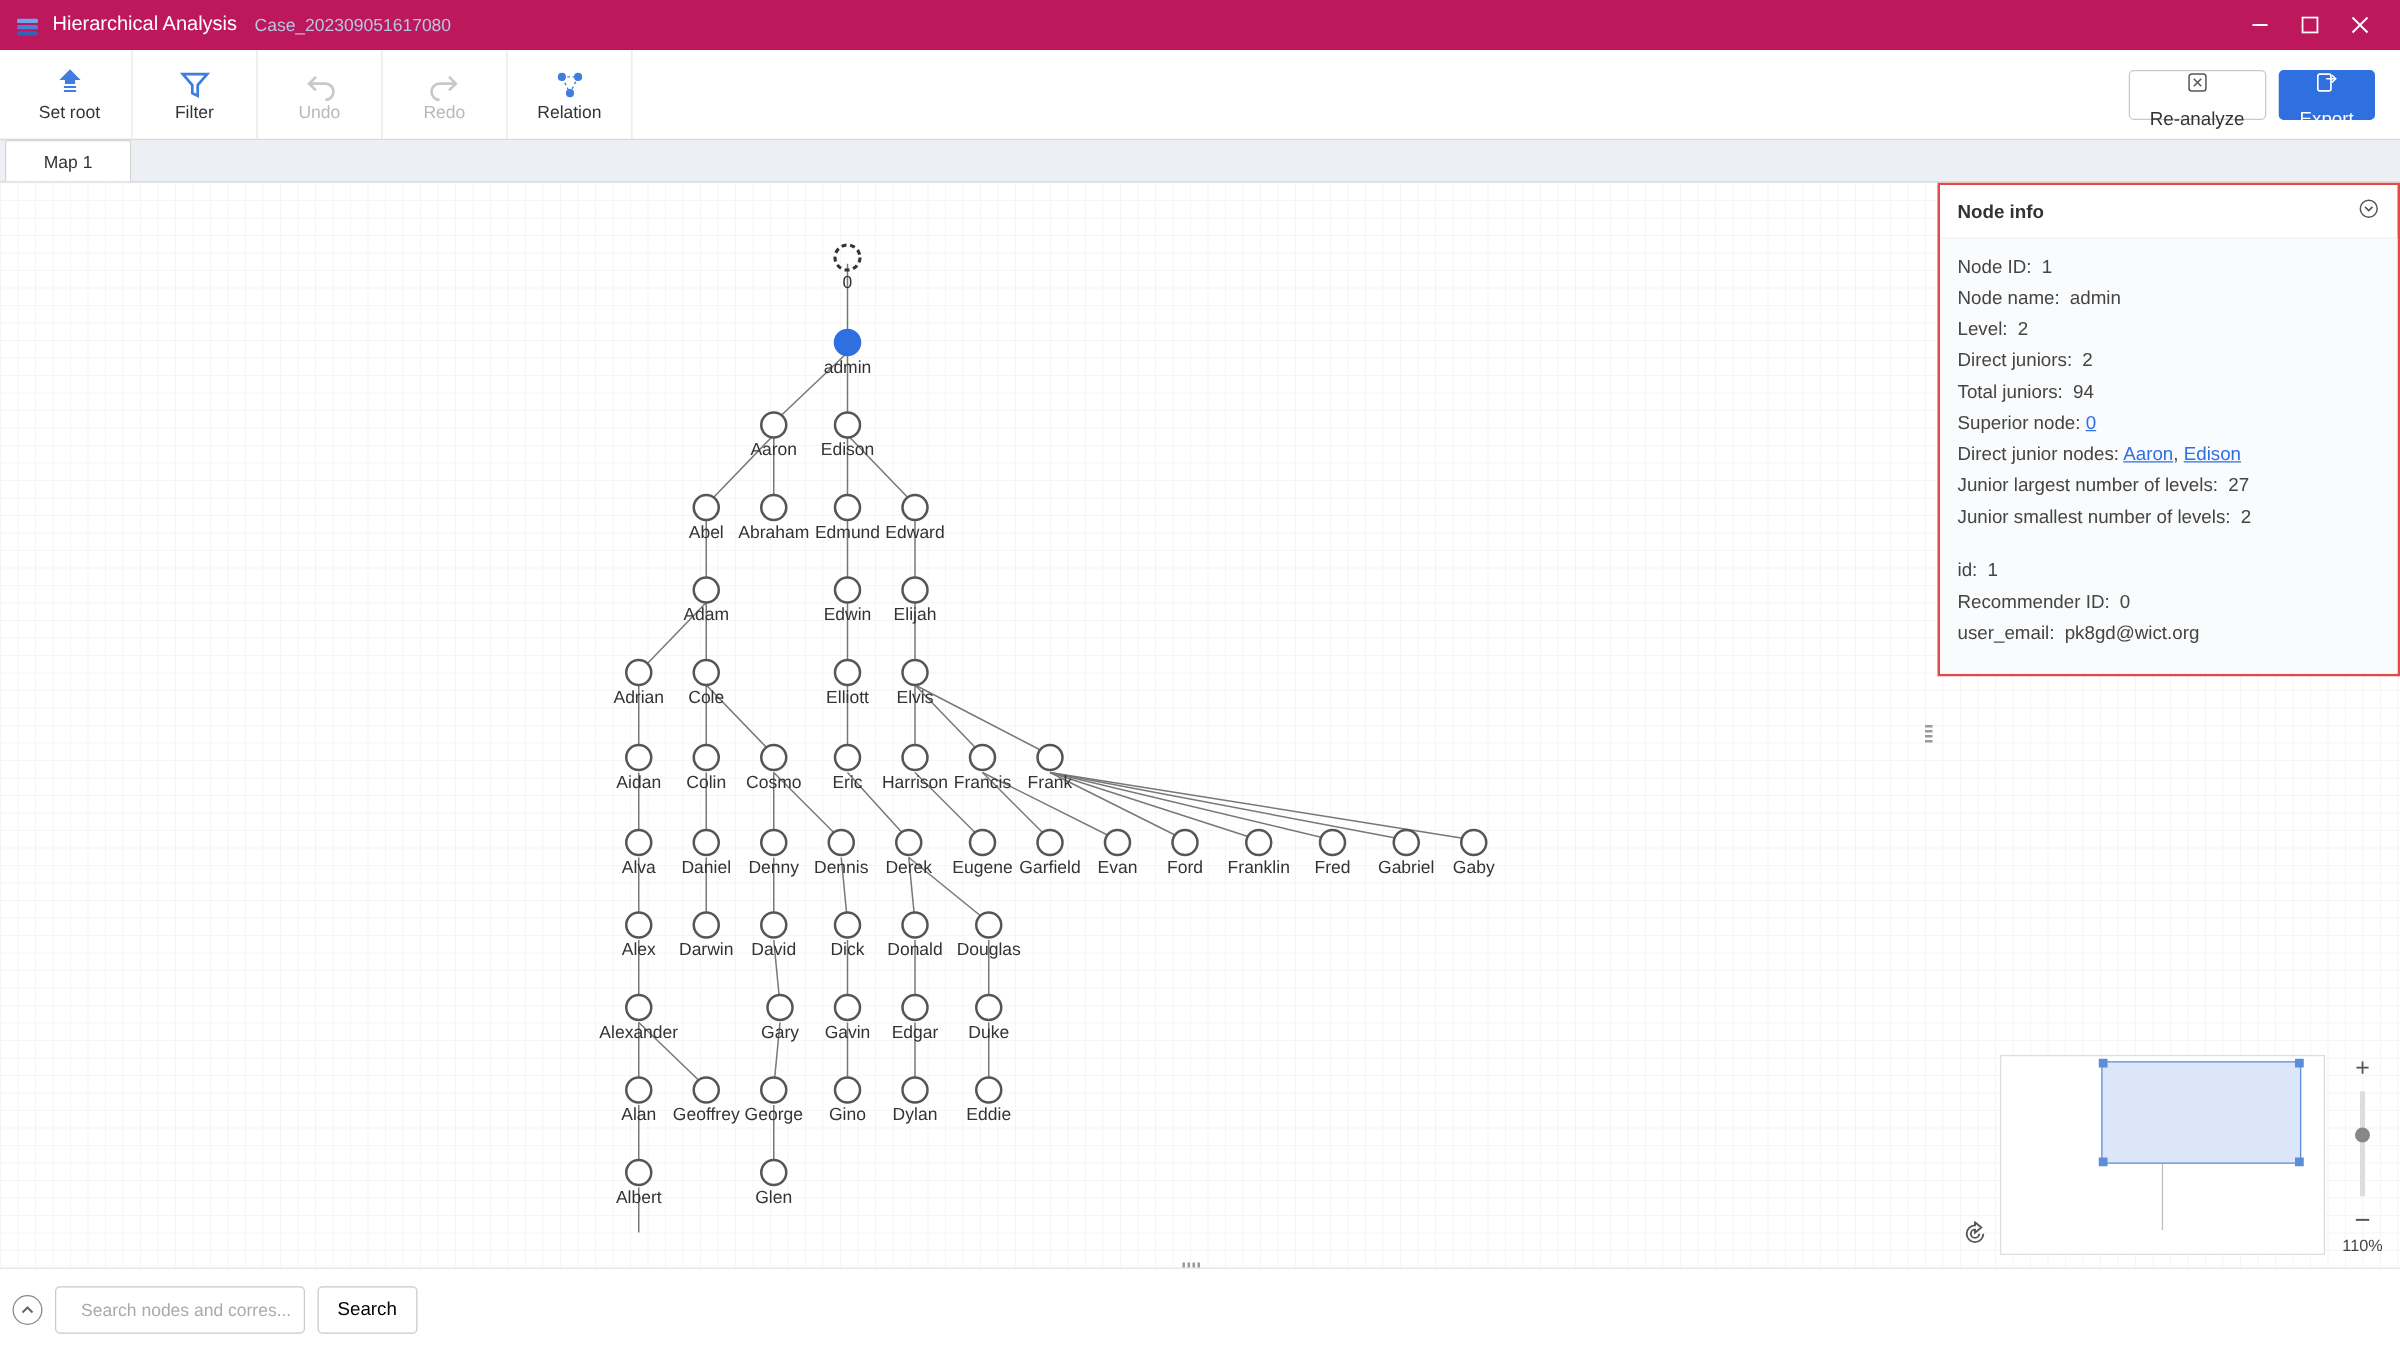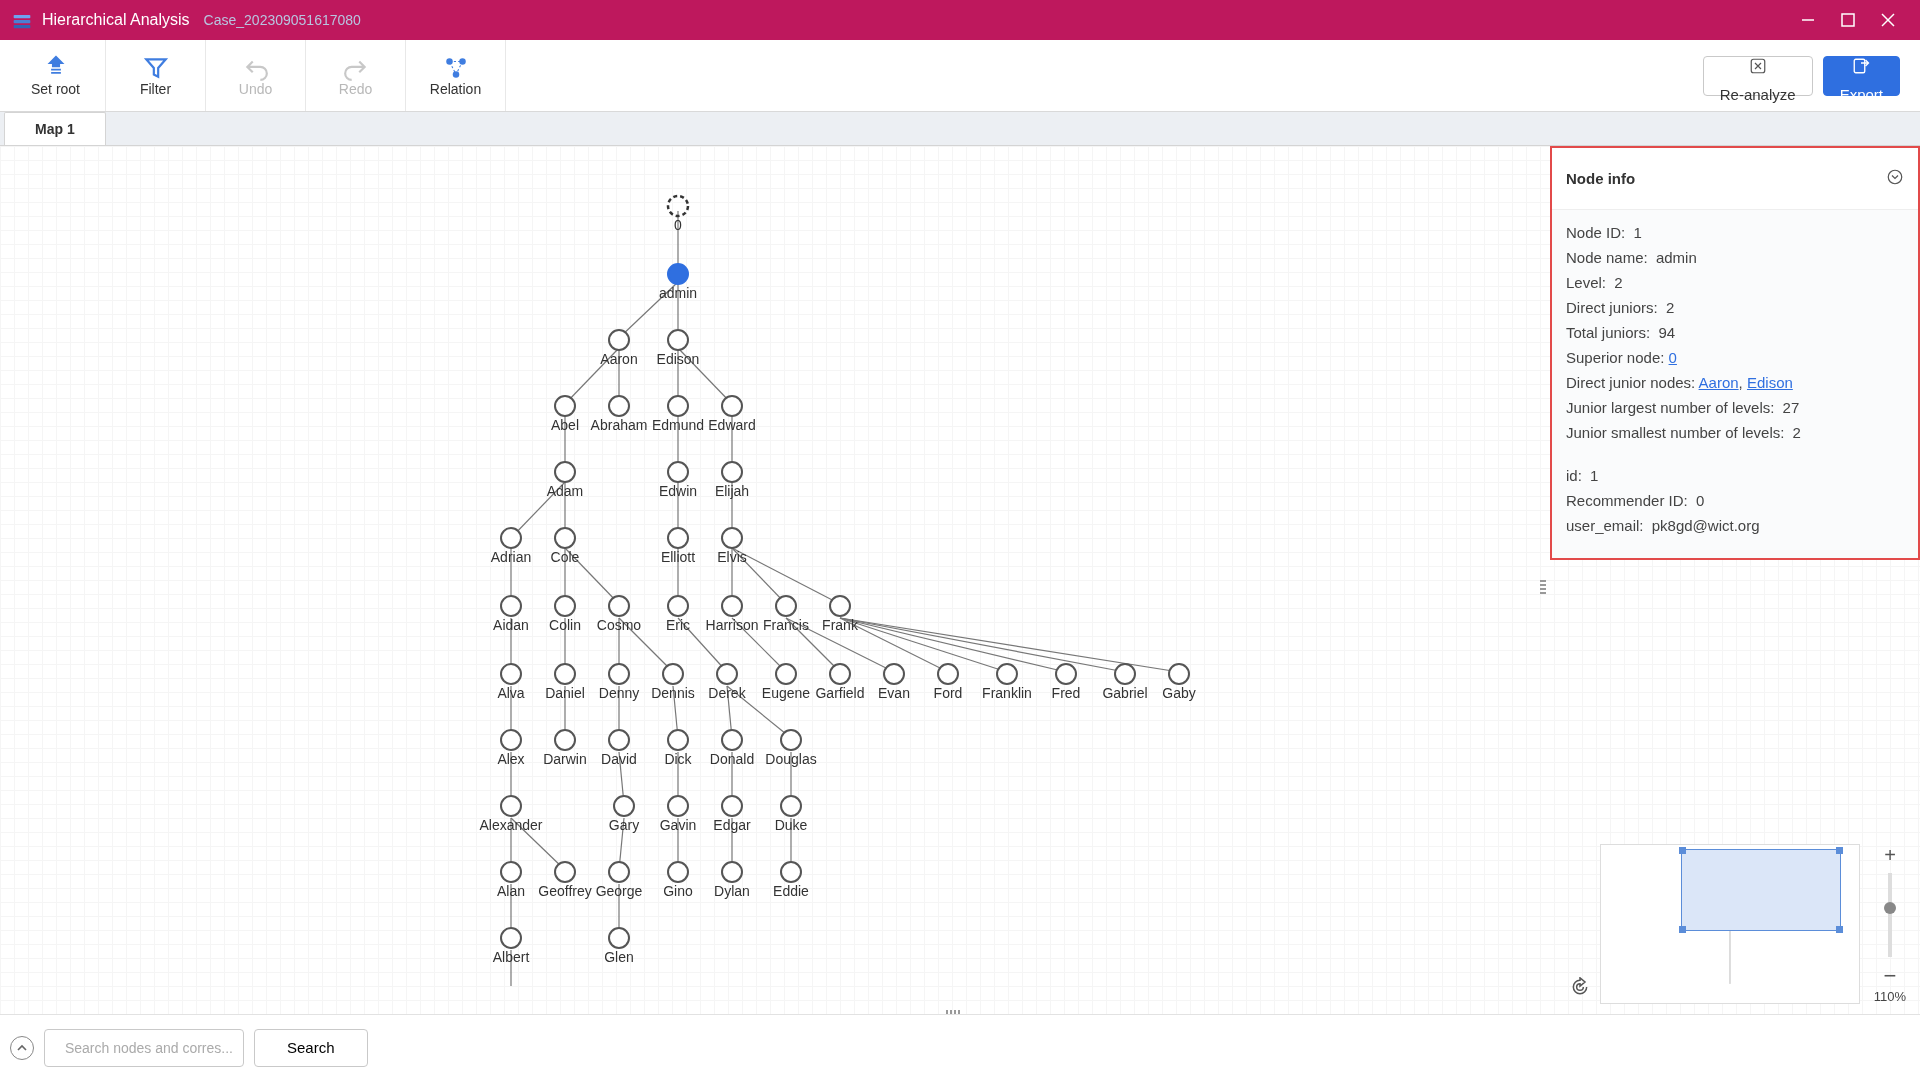--- a/index.html
+++ b/index.html
@@ -16,32 +16,32 @@
   .tool-group { display: flex; height: 100%; }
   .tool-btn { width: 100px; display: flex; flex-direction: column; align-items: center; justify-content: center; gap: 4px; border-right: 1px solid #e8e8e8; cursor: pointer; font-size: 14px; }
   .tool-btn.disabled { color: #b8b8b8; cursor: default; }
   .tool-btn .icon { width: 26px; height: 22px; }
   .toolbar .spacer { flex: 1; }
   .right-actions { display: flex; gap: 10px; padding-right: 14px; }
   .btn { height: 40px; padding: 0 16px; border-radius: 4px; display: flex; align-items: center; gap: 8px; font-size: 15px; cursor: pointer; border: 1px solid #c9c9c9; background: #fff; flex-direction: column; }
   .btn.primary { background: #2f6fe0; color: #fff; border-color: #2f6fe0; }
 
   .tabbar { height: 34px; background: #eceff3; border-bottom: 1px solid #d4d4d4; display: flex; align-items: flex-end; padding-left: 4px; }
-  .tab { background: #fff; border: 1px solid #d4d4d4; border-bottom: none; padding: 6px 30px; font-size: 14px; border-radius: 2px 2px 0 0; height: 33px; display:flex; align-items:center;font-weight:bold;}
+  .tab { background: #fff; border: 1px solid #d4d4d4; border-bottom: none; padding: 6px 30px; font-size: 14px; border-radius: 2px 2px 0 0; height: 33px; display:flex; align-items:center;}
 
   .workspace { position: relative; height: 868px; background-image: linear-gradient(#f5f5f5 1px, transparent 1px), linear-gradient(90deg, #f5f5f5 1px, transparent 1px); background-size: 14px 14px; overflow: hidden; }
   .graph { position: absolute; inset: 0; }
   .node-label { font-size: 14px; fill: #333; text-anchor: middle; }
   .node-circle { fill: #fff; stroke: #555; stroke-width: 2; }
   .node-circle.filled { fill: #2f6fe0; stroke: #2f6fe0; }
   .dashed-circle { fill: none; stroke: #333; stroke-width: 2.5; stroke-dasharray: 4 3; }
   .edge { stroke: #777; stroke-width: 1.2; }
 
   .panel { position: absolute; top: 0; right: 0; width: 370px; border: 2px solid #e24a4a; background: #fff; font-size: 15px; }
-  .panel-head { display: flex; align-items: center; justify-content: space-between; padding: 20px 14px; border-bottom: 1px solid #eee; font-weight: 600; }
+  .panel-head { display: flex; align-items: center; justify-content: space-between; padding: 10px 14px; border-bottom: 1px solid #eee; font-weight: 600; }
   .panel-body { padding: 10px 14px 20px; background: #fafbfc; }
   .panel-body .row { padding: 4px 0; color: #444; }
   .panel-body a { color: #2f6fe0; text-decoration: underline; }
   .panel-body .section-gap { height: 18px; }
   .kv .k { display:inline-block; }
   .kv .v { margin-left: 4px; }
 
   .minimap { position: absolute; right: 60px; bottom: 10px; width: 260px; height: 160px; border: 1px solid #ddd; background: #fff; }
   .minimap .view { position: absolute; left: 80px; top: 4px; width: 160px; height: 82px; background: #dbe6f8; border: 1px solid #5b8dd9; }
   .minimap .view .handle { position:absolute; width:7px; height:7px; background:#5b8dd9; }
@@ -54,21 +54,21 @@
   .scroll-handle { position:absolute; bottom:4px; left: 50%; transform:translateX(-50%); width:30px; height:6px; }
   .scroll-handle span{ display:inline-block; width:2px; height:6px; background:#999; margin:0 1px;}
 
   .panel-handle { position:absolute; right: 372px; top: 432px; width:8px; height:30px; }
   .panel-handle span{ display:block; width:6px; height:2px; background:#999; margin:2px 0;}
 
   .footer { height: 66px; border-top: 1px solid #e2e2e2; display: flex; align-items: center; padding: 0 10px; gap: 10px; }
   .circle-btn { width: 24px; height: 24px; border: 1.5px solid #888; border-radius: 50%; display:flex; align-items:center; justify-content:center; cursor:pointer;}
   .search-input { width: 200px; height: 38px; border: 1px solid #c9c9c9; border-radius: 4px; padding: 0 10px; font-size: 14px; text-align: right; }
   .search-input::placeholder { color:#aaa; }
-  .search-btn { height: 38px; padding: 0 32px; border: 1px solid #c9c9c9; border-radius: 4px; background:#fff; font-size:15px; cursor:pointer;}
+  .search-btn { height: 38px; padding: 0 15px; border: 1px solid #c9c9c9; border-radius: 4px; background:#fff; font-size:15px; cursor:pointer;}
 </style>
 </head>
 <body>
 
 <div class="titlebar">
   <span class="app-icon">
     <svg viewBox="0 0 24 24">
         <g fill="#6fa3f0">
           <rect x="2" y="6" width="20" height="4" rx="1"></rect>
           <rect x="2" y="12" width="20" height="4" rx="1" fill="#4b7fd4"></rect>

